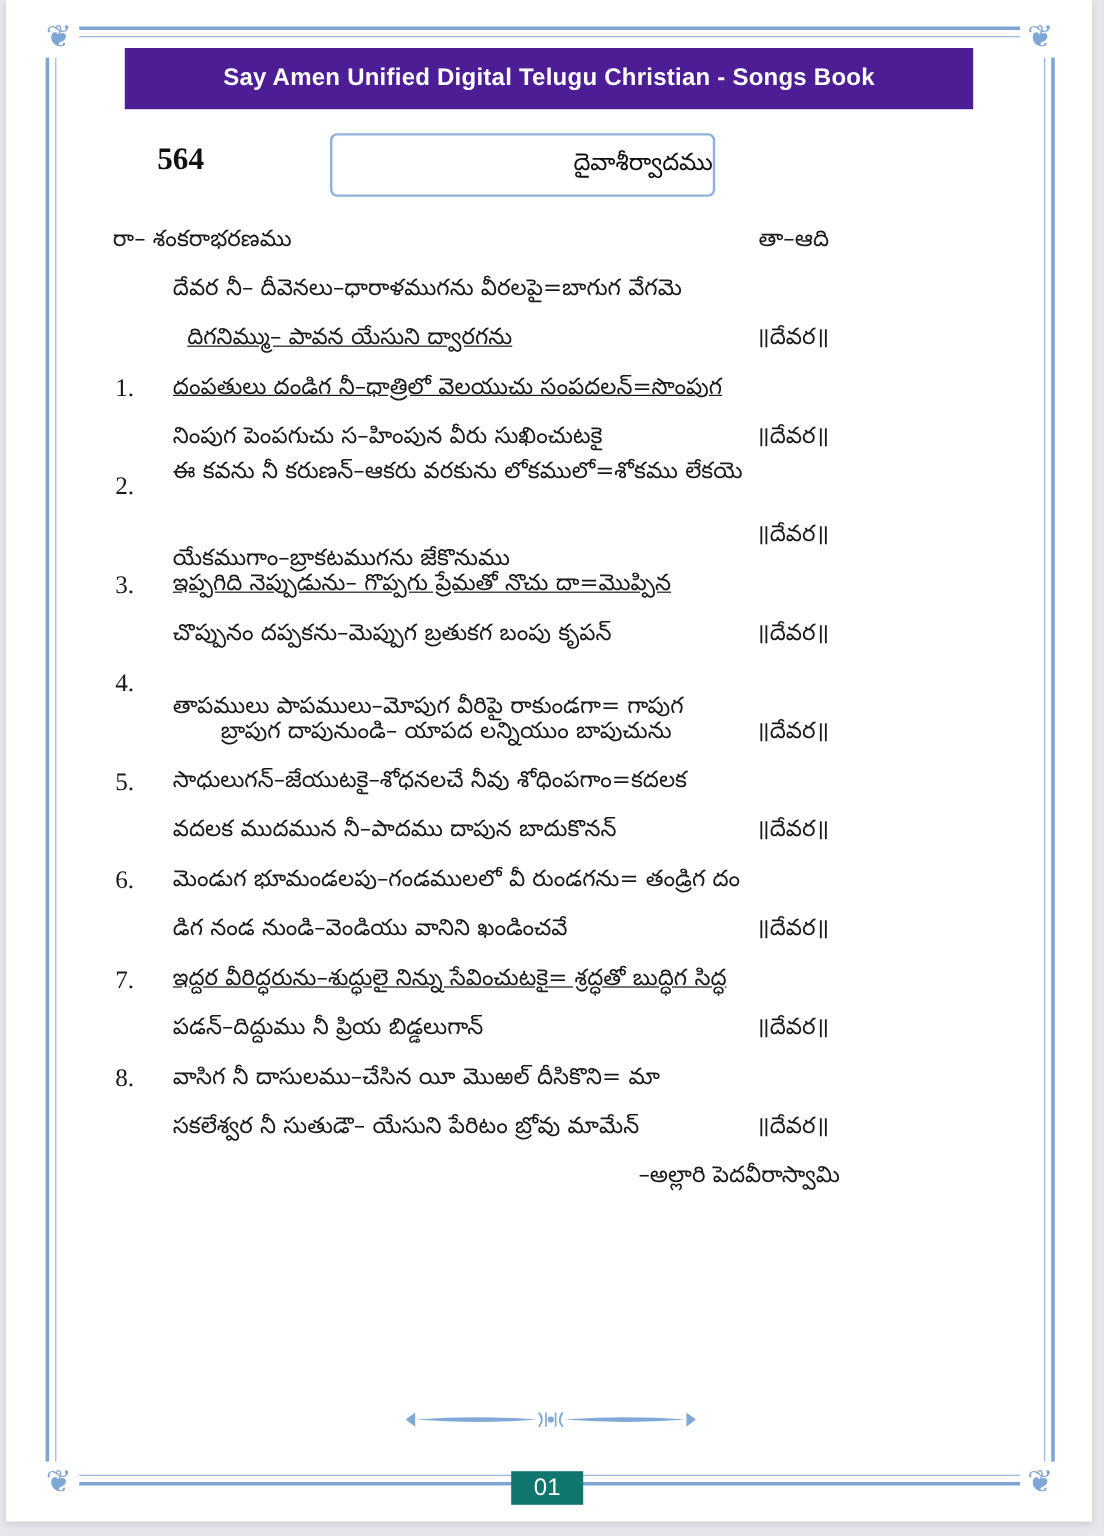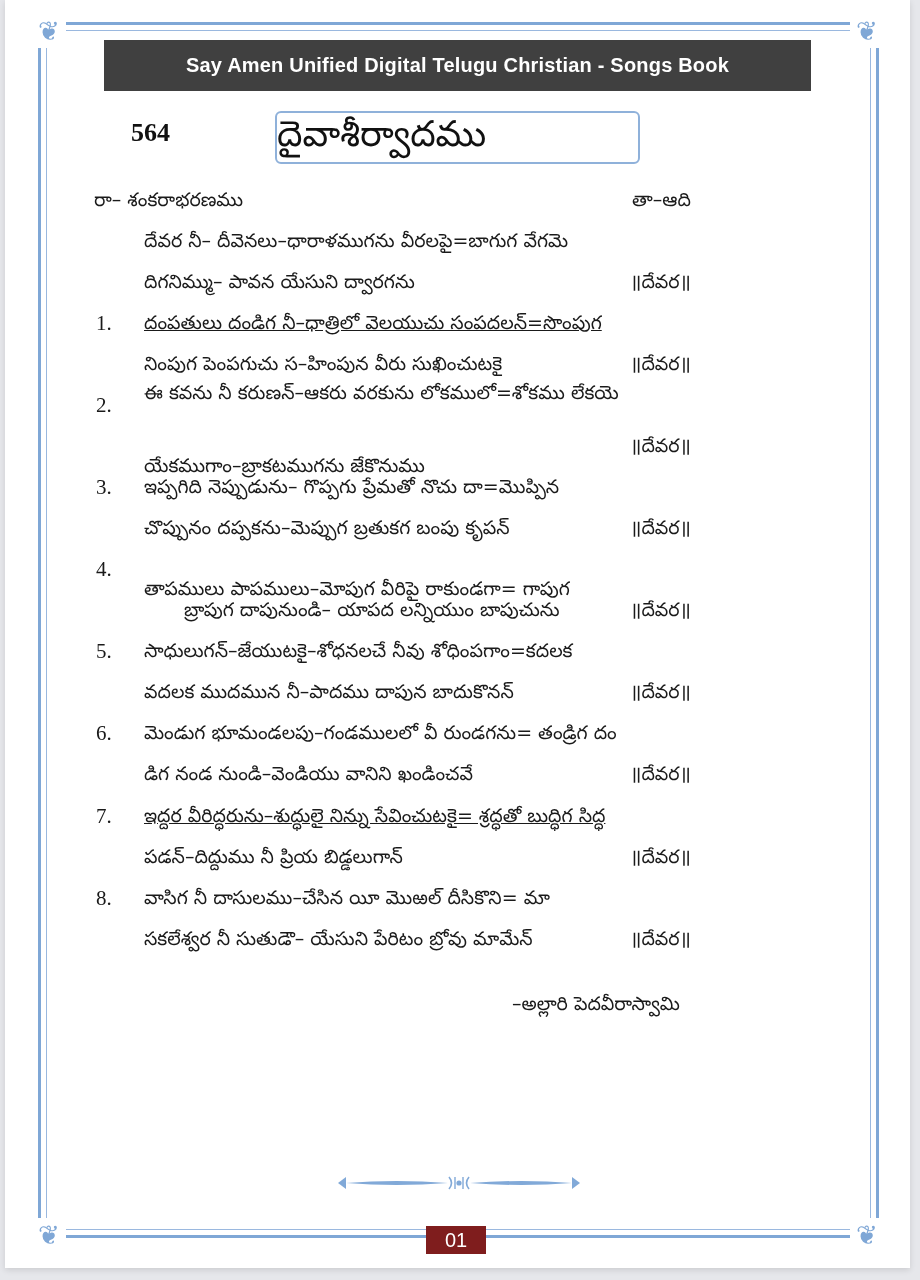--- a/index.html
+++ b/index.html
@@ -33,59 +33,59 @@
       color: #7fa7d6; font-size: 26px; line-height: 34px; text-align: center;
       background: #ffffff;
     }
     .corner.tl { left: 32px; top: 14px; }
     .corner.tr { left: 850px; top: 14px; }
     .corner.bl { left: 32px; top: 1218px; }
     .corner.br { left: 850px; top: 1218px; }
 
     .header-banner {
       position: absolute; left: 104px; top: 40px; width: 707px; height: 51px;
-      background: #404040;
+      background: #4c1d95;
       color: #ffffff;
       font-family: "Liberation Sans", sans-serif;
       font-weight: bold; font-size: 20px;
       display: flex; align-items: center; justify-content: center;
       letter-spacing: 0.2px;
     }
     .song-number {
       position: absolute; left: 131px; top: 118px;
       font-family: "Liberation Serif", serif;
       font-weight: bold; font-size: 26px; color: #111;
     }
     .title-box {
-      position: absolute; left: 275px; top: 111px; width: 365px; height: 53px;
+      position: absolute; left: 275px; top: 111px; width: 321px; height: 53px;
       border: 2.5px solid #8fb1da;
       border-radius: 6px;
       box-sizing: border-box;
-      display: flex; align-items: center; justify-content: flex-start;
-      font-size: 36px; color: #111;
+      display: flex; align-items: center; justify-content: flex-end;
+      font-size: 20px; color: #111;
     }
     .content {
       position: absolute; left: 0; top: 0; width: 920px;
       font-size: 19px; color: #1a1a1a;
     }
     .line {
       position: absolute; white-space: nowrap;
     }
     .verse-num {
       position: absolute; left: 96px;
       font-family: "Liberation Serif", serif; font-size: 21px; color: #1a1a1a;
     }
     .refrain-tag { position: absolute; left: 630px; white-space: nowrap; }
 
     .divider-ornament {
       position: absolute; left: 336px; top: 1172px; width: 246px; height: 22px;
     }
     .page-num {
       position: absolute; left: 426px; top: 1226px; width: 60px; height: 28px;
-      background: #7f1d1d; color: #ffffff;
+      background: #0f766e; color: #ffffff;
       font-family: "Liberation Sans", sans-serif; font-size: 20px;
       display: flex; align-items: center; justify-content: center;
     }
   </style>
 </head>
 <body>
 
 <div class="page"></div>
 
 <div class="frame-outer"></div>
@@ -100,35 +100,35 @@
 <div class="song-number">564</div>
 <div class="title-box">
   <span>దైవాశీర్వాదము</span>
 </div>
 
 <div class="content">
   <div class="line" style="left:94px; top:188px;">రా– శంకరాభరణము</div>
   <div class="line" style="left:632px; top:188px;">తా–ఆది</div>
 
   <div class="line" style="left:144px; top:229px;">దేవర నీ– దీవెనలు–ధారాళముగను వీరలపై=బాగుగ వేగమె</div>
-  <div class="line" style="left:144px; top:270px;">దిగనిమ్ము– పావన యేసుని ద్వారగను</div>
+  <div class="line" style="left:156px; top:270px;text-decoration:underline;">దిగనిమ్ము– పావన యేసుని ద్వారగను</div>
   <div class="refrain-tag" style="top:270px;">॥దేవర॥</div>
 
   <div class="verse-num" style="top:311px;">1.</div>
   <div class="line" style="left:144px; top:311px;text-decoration:underline;">దంపతులు దండిగ నీ–ధాత్రిలో వెలయుచు సంపదలన్=సొంపుగ</div>
   <div class="line" style="left:144px; top:352px;">నింపుగ పెంపగుచు స–హింపున వీరు సుఖించుటకై</div>
   <div class="refrain-tag" style="top:352px;">॥దేవర॥</div>
 
   <div class="verse-num" style="top:393px;">2.</div>
   <div class="line" style="left:144px; top:381px;">ఈ కవను నీ కరుణన్–ఆకరు వరకును లోకములో=శోకము లేకయె</div>
   <div class="line" style="left:144px; top:454px;">యేకముగాం–బ్రాకటముగను జేకొనుము</div>
   <div class="refrain-tag" style="top:434px;">॥దేవర॥</div>
 
   <div class="verse-num" style="top:475px;">3.</div>
-  <div class="line" style="left:144px; top:475px;">ఇప్పగిది నెప్పుడును– గొప్పగు ప్రేమతో నొచు దా=మొప్పిన</div>
+  <div class="line" style="left:144px; top:475px;text-decoration:underline;">ఇప్పగిది నెప్పుడును– గొప్పగు ప్రేమతో నొచు దా=మొప్పిన</div>
   <div class="line" style="left:144px; top:516px;">చొప్పునం దప్పకను–మెప్పుగ బ్రతుకగ బంపు కృపన్</div>
   <div class="refrain-tag" style="top:516px;">॥దేవర॥</div>
 
   <div class="verse-num" style="top:557px;">4.</div>
   <div class="line" style="left:144px; top:577px;">తాపములు పాపములు–మోపుగ వీరిపై రాకుండగా= గాపుగ</div>
   <div class="line" style="left:144px; top:598px;margin-left:40px;">బ్రాపుగ దాపునుండి– యాపద లన్నియుం బాపుచును</div>
   <div class="refrain-tag" style="top:598px;">॥దేవర॥</div>
 
   <div class="verse-num" style="top:639px;">5.</div>
   <div class="line" style="left:144px; top:639px;">సాధులుగన్–జేయుటకై–శోధనలచే నీవు శోధింపగాం=కదలక</div>
@@ -143,21 +143,21 @@
   <div class="verse-num" style="top:804px;">7.</div>
   <div class="line" style="left:144px; top:804px;text-decoration:underline;">ఇద్దర వీరిద్ధరును–శుద్ధులై నిన్ను సేవించుటకై= శ్రద్ధతో బుద్ధిగ సిద్ధ</div>
   <div class="line" style="left:144px; top:845px;">పడన్–దిద్దుము నీ ప్రియ బిడ్డలుగాన్</div>
   <div class="refrain-tag" style="top:845px;">॥దేవర॥</div>
 
   <div class="verse-num" style="top:886px;">8.</div>
   <div class="line" style="left:144px; top:886px;">వాసిగ నీ దాసులము–చేసిన యీ మొఱల్ దీసికొని= మా</div>
   <div class="line" style="left:144px; top:927px;">సకలేశ్వర నీ సుతుడౌ– యేసుని పేరిటం బ్రోవు మామేన్</div>
   <div class="refrain-tag" style="top:927px;">॥దేవర॥</div>
 
-  <div class="line" style="left:512px; top:968px;margin-top:24px;">–అల్లారి పెదవీరాస్వామి</div>
+  <div class="line" style="left:532px; top:968px;">–అల్లారి పెదవీరాస్వామి</div>
 </div>
 
 <svg class="divider-ornament" viewBox="0 0 246 22">
   <polygon points="2,11 10,5 10,17" fill="#81a9d8"></polygon>
   <path d="M10,11 Q60,7 112,11 Q60,15 10,11 Z" fill="#81a9d8"></path>
   <path d="M113,5 Q118,11 113,17" stroke="#81a9d8" stroke-width="1.6" fill="none"></path>
   <line x1="119" y1="5" x2="119" y2="17" stroke="#81a9d8" stroke-width="1.4"></line>
   <circle cx="123" cy="11" r="2.6" fill="#81a9d8"></circle>
   <line x1="127" y1="5" x2="127" y2="17" stroke="#81a9d8" stroke-width="1.4"></line>
   <path d="M133,5 Q128,11 133,17" stroke="#81a9d8" stroke-width="1.6" fill="none"></path>

